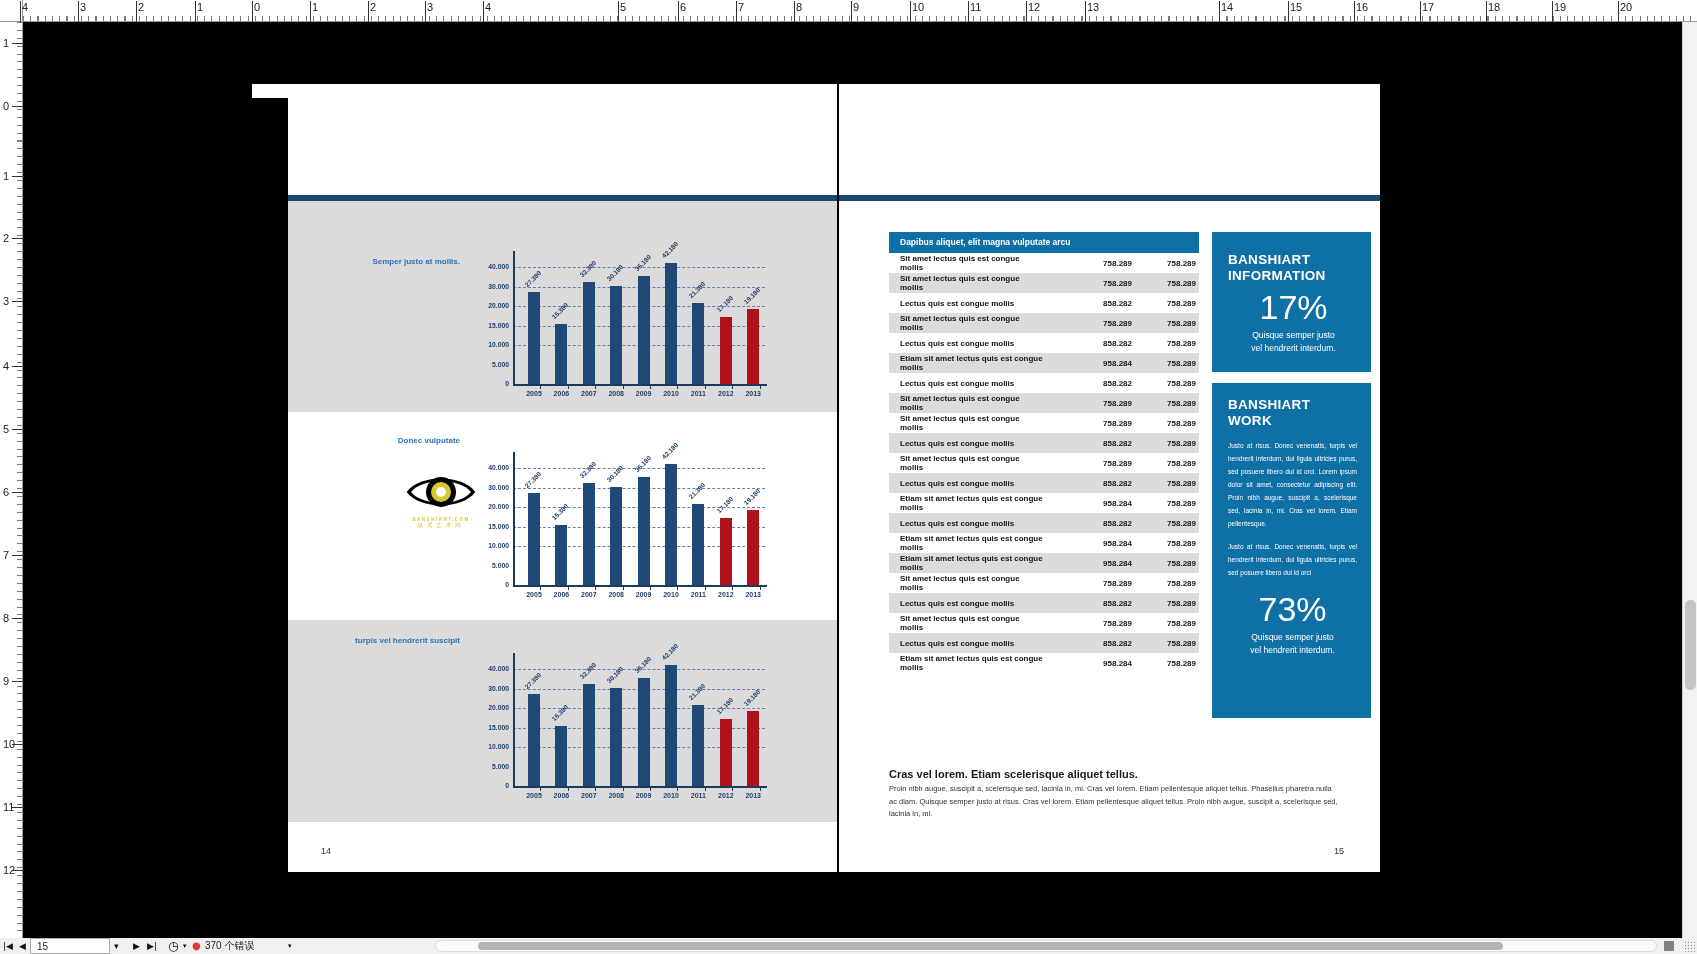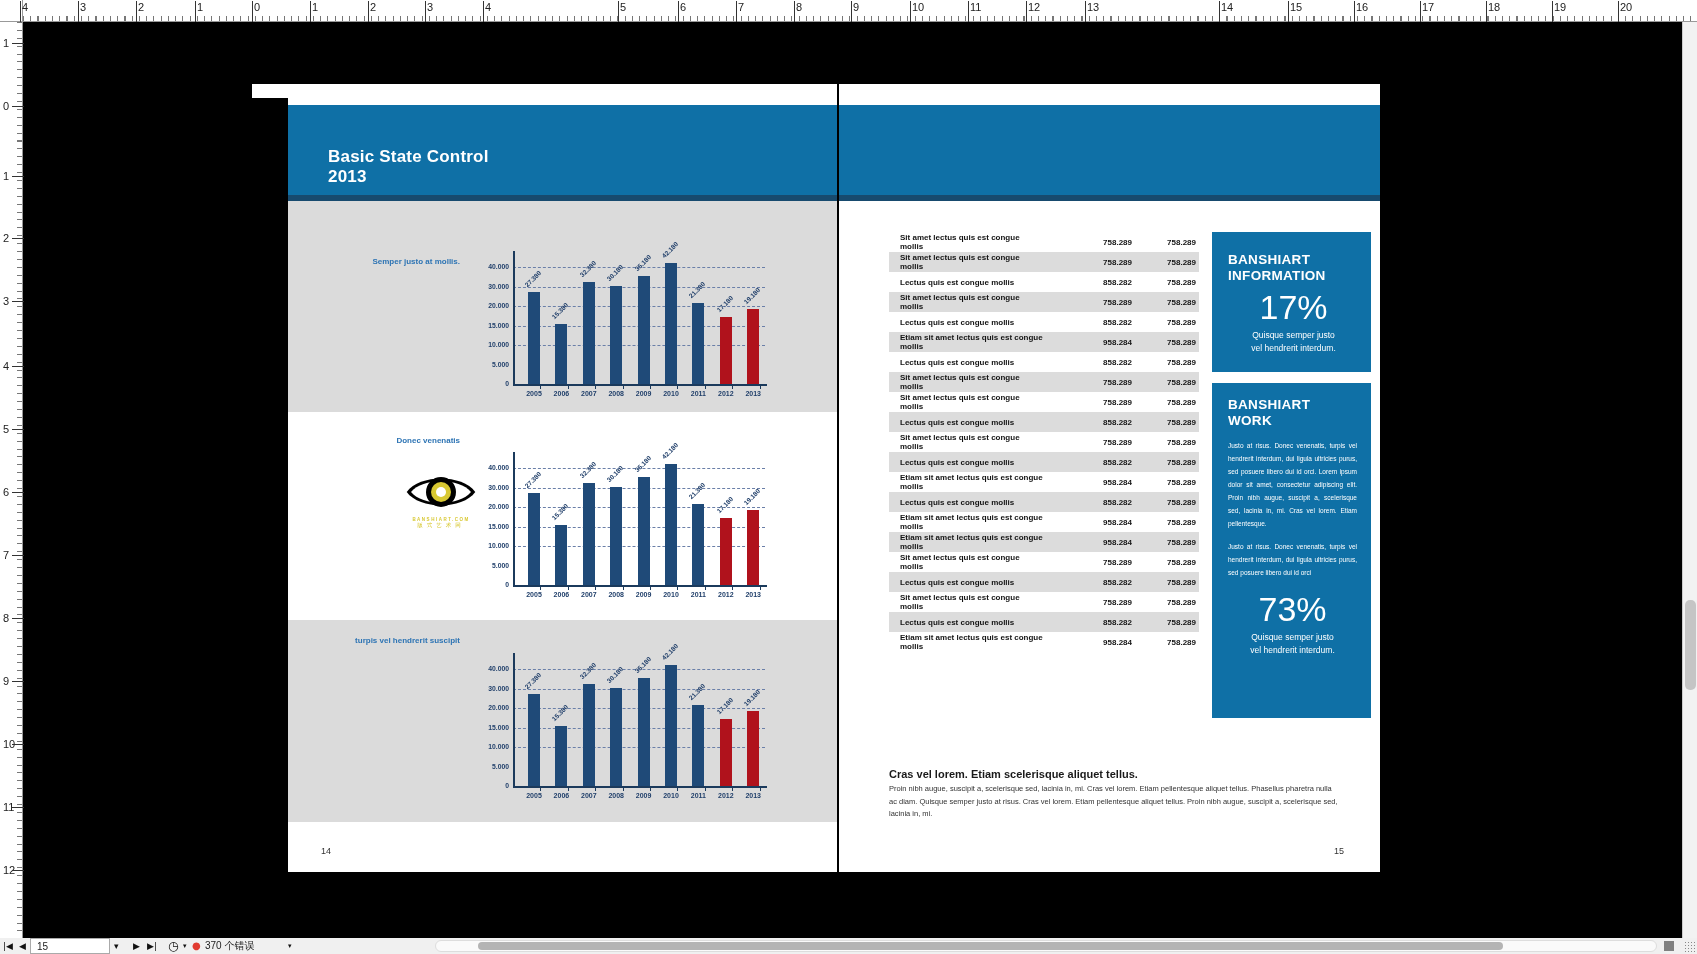--- a/index.html
+++ b/index.html
@@ -129,26 +129,20 @@
       <span style="top: 590px;">8<i></i></span>
       <span style="top: 653px;">9<i></i></span>
       <span style="top: 716px;">10<i></i></span>
       <span style="top: 779px;">11<i></i></span>
       <span style="top: 842px;">12<i></i></span>
     </div>
 
   <div class="page-tab"></div>
 
   <div class="spread" id="spread">
-    <div class="banner">
-      <div class="banner-title">
-        <div>Basic State Control</div>
-        <div>2013</div>
-      </div>
-    </div>
     <div class="banner-strip"></div>
     <div class="panel panel1"></div>
     <div class="panel panel3"></div>
 
     <div id="chartsHost"></div>
 
     <div class="wm">
       <svg width="74" height="40" viewBox="0 0 100 56">
         <path d="M2,28 C20,3 80,3 98,28 C80,53 20,53 2,28 Z" fill="#000"></path>
         <path d="M8,28 C24,8 76,8 92,28 C76,48 24,48 8,28 Z" fill="#fff"></path>
@@ -159,20 +153,21 @@
       <div class="wm-cap1">BANSHIART.COM</div>
       <div class="wm-cap2">版式艺术网</div>
     </div>
 
     <div class="spine"></div>
 
     <div class="pageno" style="left:33px;top:762px;">14</div>
     <div class="pageno" style="left:1020px;top:762px;width:36px;text-align:right;">15</div>
 
     <div class="doc-table">
+      <div class="t-head">Dapibus aliquet, elit magna vulputate arcu</div>
       <div id="tableRows">
           <div class="t-row">
             <span class="n">Sit amet lectus quis est congue mollis</span>
             <span class="v1">758.289</span>
             <span class="v2">758.289</span>
           </div>
           <div class="t-row alt">
             <span class="n">Sit amet lectus quis est congue mollis</span>
             <span class="v1">758.289</span>
             <span class="v2">758.289</span>
@@ -352,21 +347,21 @@
       <div class="bar" style="left: 404.4px; top: 219.309px; width: 12px; height: 80.691px; background: rgb(31, 74, 120);"></div>
       <div class="blabel" style="left: 405.4px; top: 208.309px;">21.380</div>
       <div class="xlabel" style="left: 396.4px; top: 306px;">2011</div>
       <div class="bar" style="left: 431.8px; top: 232.998px; width: 12px; height: 67.002px; background: rgb(176, 18, 28);"></div>
       <div class="blabel" style="left: 432.8px; top: 221.998px;">17.180</div>
       <div class="xlabel" style="left: 423.8px; top: 306px;">2012</div>
       <div class="bar" style="left: 459.2px; top: 225.198px; width: 12px; height: 74.802px; background: rgb(176, 18, 28);"></div>
       <div class="blabel" style="left: 460.2px; top: 214.198px;">19.180</div>
       <div class="xlabel" style="left: 451.2px; top: 306px;">2013</div>
       <div class="chart-frame" style="top: 148px;"></div>
-      <div class="chart-title" style="top: 352px;">Donec venenatis</div>
+      <div class="chart-title" style="top: 352px;">Donec vulputate</div>
       <div class="ytick" style="left: 151px; top: 380px;">40.000</div>
       <div class="grid" style="left: 225px; top: 384px; width: 252px;"></div>
       <div class="ytick" style="left: 151px; top: 399.5px;">30.000</div>
       <div class="grid" style="left: 225px; top: 403.5px; width: 252px;"></div>
       <div class="ytick" style="left: 151px; top: 419px;">20.000</div>
       <div class="grid" style="left: 225px; top: 423px; width: 252px;"></div>
       <div class="ytick" style="left: 151px; top: 438.5px;">15.000</div>
       <div class="grid" style="left: 225px; top: 442.5px; width: 252px;"></div>
       <div class="ytick" style="left: 151px; top: 458px;">10.000</div>
       <div class="grid" style="left: 225px; top: 462px; width: 252px;"></div>

